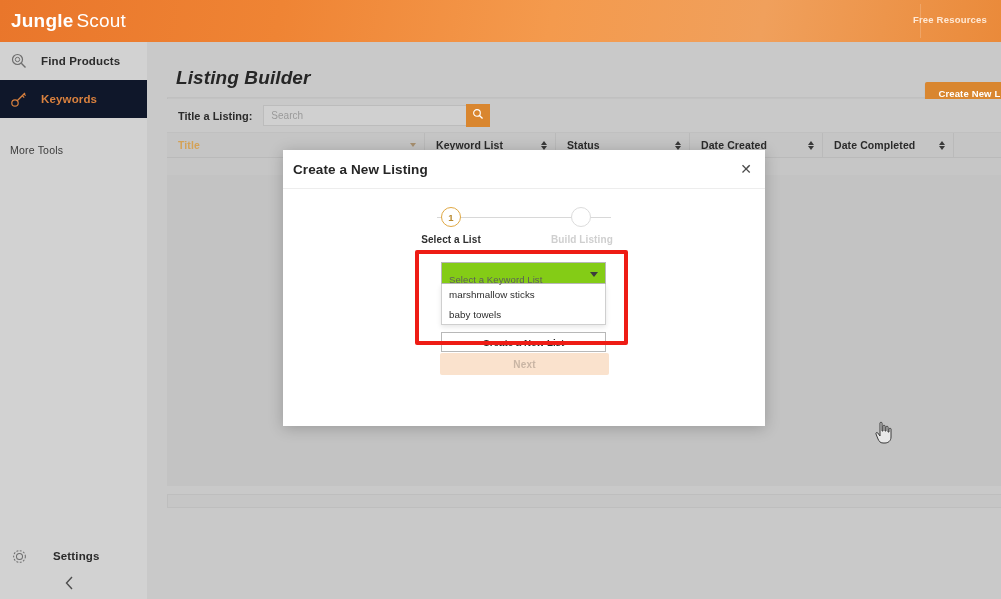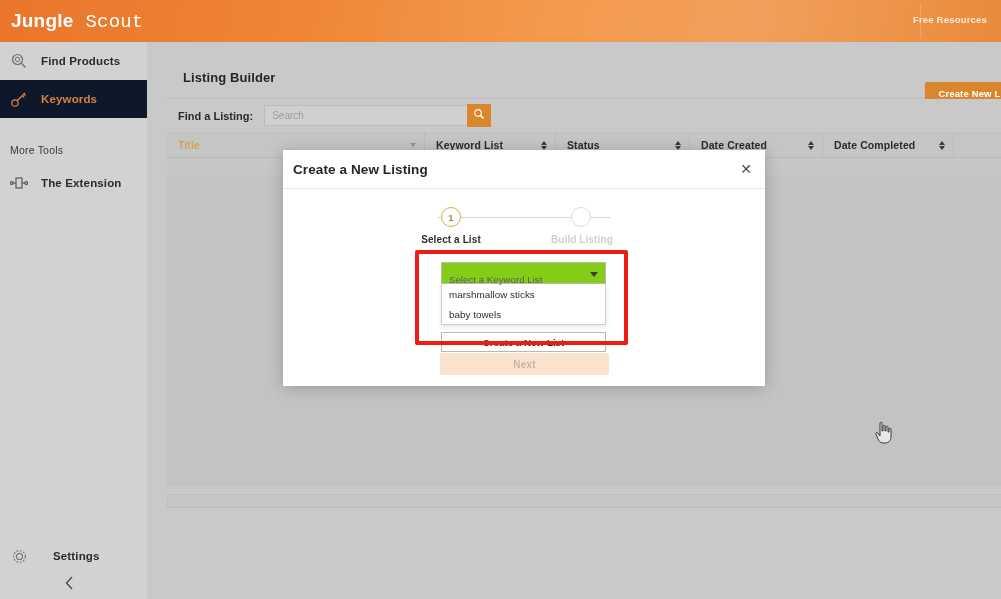--- a/index.html
+++ b/index.html
@@ -15,21 +15,21 @@
   #topbar {
     position: absolute; left: 0; top: 0; width: 1001px; height: 42px;
     background: linear-gradient(100deg, #e9762b 0%, #ef8434 28%, #f49a4d 55%, #f0a05c 76%, #ea8a3a 100%);
     display: flex; align-items: center;
   }
   #logo {
     margin-left: 11px; font-size: 19px; letter-spacing: .2px;
     color: #ffffff; white-space: nowrap;
   }
   #logo .jg { font-weight: 700; }
-  #logo .sc { font-weight: 300; margin-left: 12px; font-family: Liberation Mono, monospace; }
+  #logo .sc { font-weight: 300; margin-left: 3px; }
   #freeres {
     position: absolute; right: 14px; top: 14px;
     font-size: 9.5px; font-weight: 700; color: #ffe9d6; letter-spacing: .2px;
   }
   #topbar-sep {
     position: absolute; left: 920px; top: 4px; width: 1px; height: 34px;
     background: rgba(255,255,255,.18);
   }
 
   
@@ -68,21 +68,21 @@
   }
   #content-card {
     position: absolute; left: 20px; top: 16px; width: 1000px; height: 428px;
     background: #c3c3c3; border: 1px solid #bdbdbd;
   }
   #page-header {
     position: absolute; left: 20px; top: 16px; width: 1000px; height: 40px;
     background: #c9c9c9; border-bottom: 1px solid #c0c0c0;
     display: flex; align-items: center;
   }
-  #page-title { margin-left: 16px; font-size: 13px; font-weight: 700; color: #262626; letter-spacing: .1px; }
+  #page-title { margin-left: 9px; font-size: 19px; font-weight: 700; color: #262626; letter-spacing: .1px; font-style: italic; }
   #create-btn {
     position: absolute; left: 758px; top: 24px; width: 115px; height: 23px;
     background: #d9862f; border: none; border-radius: 2px;
     color: #ffffff; font-size: 9.5px; font-weight: 700; letter-spacing: .15px;
     font-family: "Liberation Sans", sans-serif; cursor: pointer;
     display: flex; align-items: center; justify-content: center;
     box-shadow: 0 1px 1px rgba(0,0,0,.18);
   }
 
   #search-row {
@@ -132,21 +132,21 @@
     position: absolute; left: 0; top: 0; width: 1000px; height: 17px;
     background: #c6c6c6;
   }
   #bottom-strip {
     position: absolute; left: 20px; top: 452px; width: 1000px; height: 14px;
     background: #c6c6c6; border: 1px solid #bebebe;
   }
 
   
   #modal {
-    position: absolute; left: 283px; top: 150px; width: 482px; height: 236px;
+    position: absolute; left: 283px; top: 150px; width: 482px; height: 276px;
     background: #ffffff; box-shadow: 0 2px 14px rgba(0,0,0,.22);
     z-index: 50;
   }
   #modal-head {
     position: relative; height: 39px; border-bottom: 1px solid #ededed;
     display: flex; align-items: center;
   }
   #modal-title { margin-left: 10px; font-size: 13.5px; font-weight: 700; color: #262626; letter-spacing: .1px; }
   #modal-close {
     position: absolute; right: 10px; top: 10px; width: 18px; height: 18px;
@@ -249,32 +249,20 @@
             <line x1="7.2" y1="10.8" x2="15" y2="3" stroke="#d9813e" stroke-width="1.3"></line>
             <line x1="12.3" y1="5.7" x2="14.2" y2="7.6" stroke="#d9813e" stroke-width="1.2"></line>
             <line x1="14" y1="4" x2="15.6" y2="5.6" stroke="#d9813e" stroke-width="1.2"></line>
           </svg>
       </span>
       <span class="nav-label">Keywords</span>
     </div>
 
     <div id="more-tools-hdr">More Tools</div>
 
-    <div class="nav-item" style="margin-top:8px">
-      <span class="nav-icon">
-        <svg width="18" height="18" viewBox="0 0 18 18">
-            <rect x="6" y="4" width="6" height="10" fill="none" stroke="#5a5a5a" stroke-width="1.2"></rect>
-            <line x1="1.5" y1="9" x2="6" y2="9" stroke="#5a5a5a" stroke-width="1.2"></line>
-            <line x1="12" y1="9" x2="16.5" y2="9" stroke="#5a5a5a" stroke-width="1.2"></line>
-            <circle cx="1.8" cy="9" r="1.5" fill="none" stroke="#5a5a5a" stroke-width="1.1"></circle>
-            <circle cx="16.2" cy="9" r="1.5" fill="none" stroke="#5a5a5a" stroke-width="1.1"></circle>
-          </svg>
-      </span>
-      <span class="nav-label">The Extension</span>
-    </div>
 
     <div id="settings-row">
       <span class="nav-icon">
         <svg width="17" height="17" viewBox="0 0 18 18">
             <circle cx="9" cy="9" r="3.2" fill="none" stroke="#6e6e6e" stroke-width="1.1"></circle>
             <circle cx="9" cy="9" r="6.2" fill="none" stroke="#6e6e6e" stroke-width="1.1" stroke-dasharray="2 1.6"></circle>
           </svg>
       </span>
       <span class="nav-label">Settings</span>
     </div>
@@ -291,21 +279,21 @@
   <div id="main">
 
     <div id="content-card"></div>
 
     <div id="page-header">
       <div id="page-title">Listing Builder</div>
       <button id="create-btn">Create New Listing</button>
     </div>
 
     <div id="search-row">
-      <div id="find-label">Find a Listing:</div>
+      <div id="find-label">Title a Listing:</div>
       <div id="search-wrap">
         <input id="search-input" type="text" placeholder="Search" style="">
         <button id="search-btn">
           <span>
             <svg width="12" height="12" viewBox="0 0 14 14">
                 <circle cx="5.8" cy="5.8" r="3.9" fill="none" stroke="#ffffff" stroke-width="1.3"></circle>
                 <line x1="8.7" y1="8.7" x2="12.3" y2="12.3" stroke="#ffffff" stroke-width="1.5"></line>
               </svg>
           </span>
         </button>

